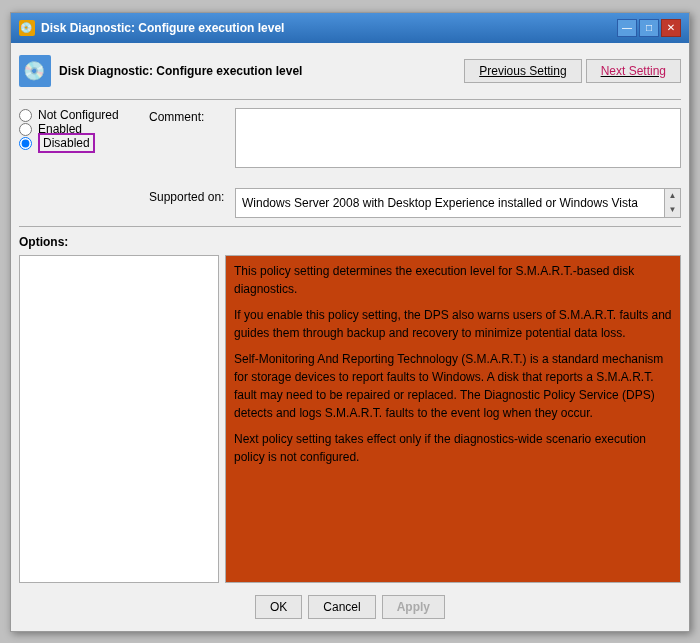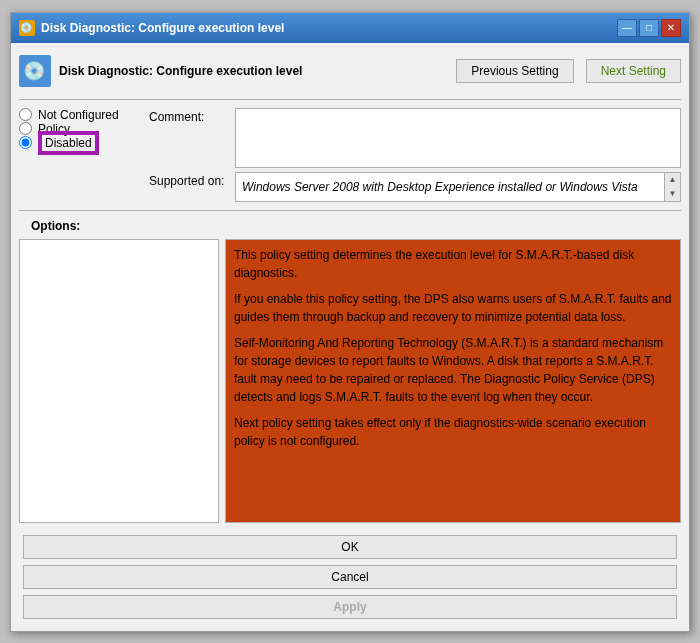--- a/index.html
+++ b/index.html
@@ -100,80 +100,80 @@
       align-items: center;
       justify-content: center;
       font-size: 18px;
     }
     .header-title {
       font-size: 12px;
       font-weight: 600;
     }
     .header-buttons {
       display: flex;
-      gap: 12px;
+      gap: 4px;
+      text-decoration: underline;
     }
     .btn {
       padding: 4px 14px;
       background: #e8e8e8;
       border: 1px solid #adadad;
       font-size: 12px;
       cursor: pointer;
       font-family: inherit;
     }
     .btn:disabled {
-      color: #4d7c0f;
+      color: #be185d;
       cursor: default;
       background: #e8e8e8;
     }
     .divider {
       height: 1px;
       background: #adadad;
       margin: 2px 0;
     }
     .radio-item {
       display: flex;
-      align-items: center;
+      align-items: flex-end;
       gap: 6px;
       font-size: 12px;
     }
     .radio-item input[type="radio"] {
       cursor: pointer;
     }
     .radio-label-disabled {
-      border: 4px solid #a21caf;
+      border: 2px solid #a21caf;
       padding: 1px 3px;
     }
     .field-row {
       display: flex;
       align-items: flex-start;
       gap: 6px;
     }
     .field-label {
       font-size: 12px;
       min-width: 80px;
       padding-top: 2px;
     }
     .field-value {
       flex: 1;
-      font-style: italic;
     }
     .top-section {
       display: flex;
       gap: 0;
     }
     .left-col {
       width: 130px;
       flex-shrink: 0;
     }
     .right-col {
       flex: 1;
       display: flex;
       flex-direction: column;
-      gap: 4px;
+      gap: 20px;
     }
     .main-panels {
       display: flex;
       flex: 1;
       gap: 6px;
       overflow: hidden;
     }
     .options-panel {
       width: 200px;
       flex-shrink: 0;
@@ -189,40 +189,38 @@
       padding: 6px 8px;
       font-size: 12px;
       line-height: 1.5;
     }
     .help-panel p {
       margin-bottom: 8px;
     }
     .section-labels {
       display: flex;
       gap: 6px;
-      margin-left: 12px;
     }
     .section-label {
       font-size: 12px;
       font-weight: 600;
     }
     .options-label {
       width: 200px;
       flex-shrink: 0;
     }
     .help-label {
       flex: 1;
     }
     .footer {
       display: flex;
       justify-content: center;
       gap: 6px;
       padding: 6px 4px 4px 4px;
       flex-shrink: 0;
-      flex-direction: column;
     }
     .comment-container {
       position: relative;
       border: 1px solid #adadad;
       background: white;
       height: 60px;
     }
     .comment-inner {
       width: 100%;
       height: 100%;
@@ -301,21 +299,21 @@
 
     <div class="top-section">
 
       <div class="left-col">
         <div class="radio-item">
           <input type="radio" name="config" id="r1" style="">
           <label for="r1">Not Configured</label>
         </div>
         <div class="radio-item">
           <input type="radio" name="config" id="r2" style="">
-          <label for="r2">Policy</label>
+          <label for="r2">Enabled</label>
         </div>
         <div class="radio-item">
           <input type="radio" name="config" id="r3" checked="" style="">
           <label for="r3">
             <span class="radio-label-disabled">Disabled</span>
           </label>
         </div>
       </div>
 
       <div class="right-col">

